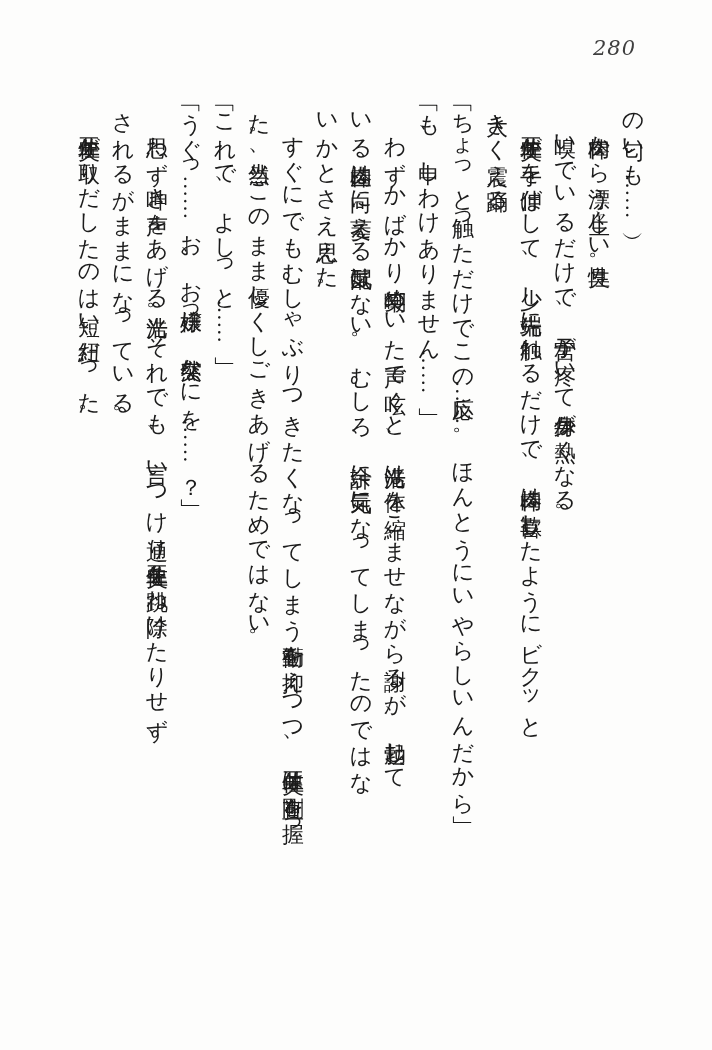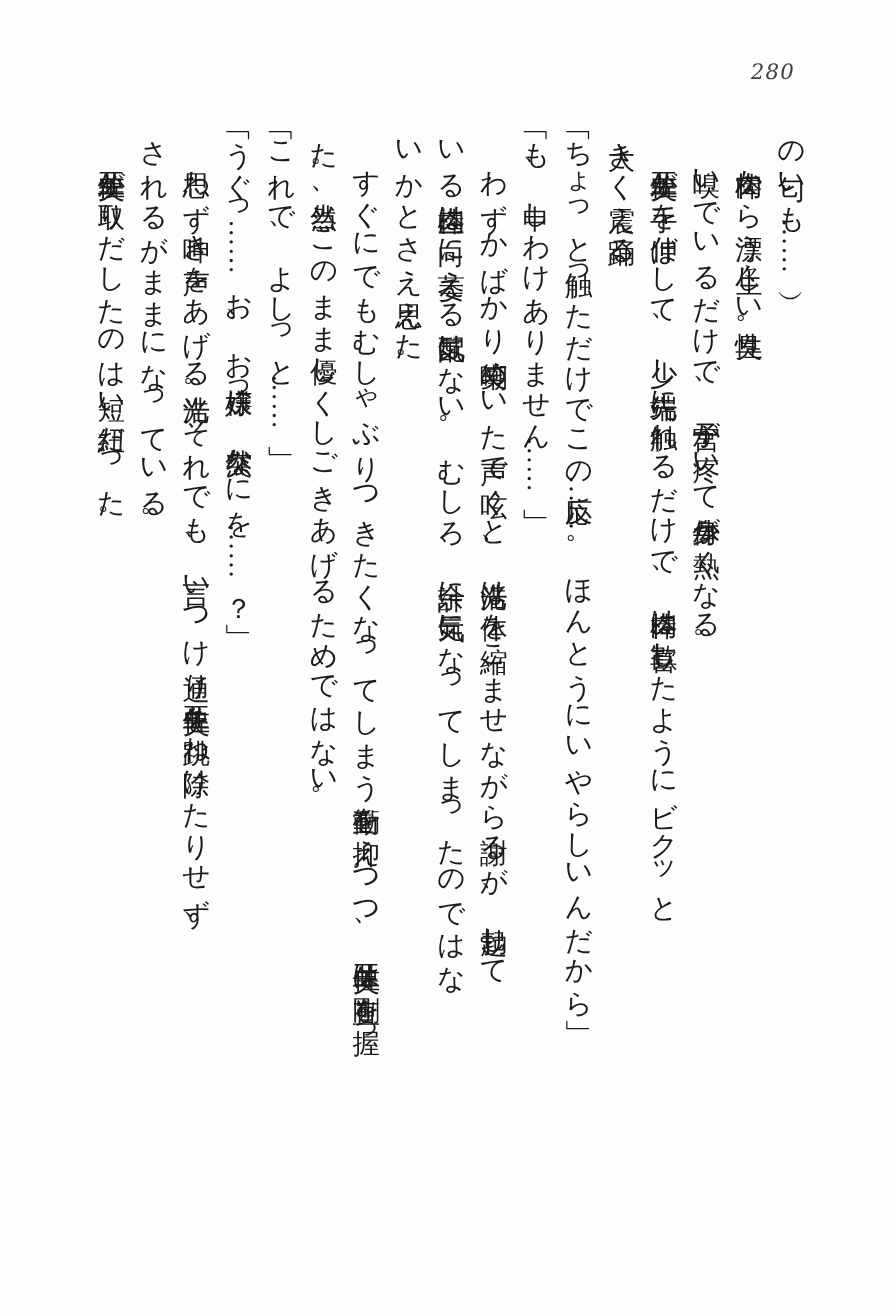--- a/index.html
+++ b/index.html
@@ -11,25 +11,25 @@
     position: relative;
     width: 712px;
     height: 1050px;
     margin: 0 auto;
     background: #fdfdfc;
     overflow: hidden;
     font-family: "Liberation Serif", "DejaVu Serif", serif;
   }
   .page-number {
     position: absolute;
-    top: 48px;
+    top: 36px;
     right: 76px;
     font-family: "DejaVu Serif", "Liberation Serif", serif;
     font-style: italic;
-    font-size: 17px;
+    font-size: 21px;
     letter-spacing: 1px;
     color: #3f3f3f;
   }
   .text-block {
     position: absolute;
     top: 98px;
     right: 62px;
     height: 856px;
     writing-mode: vertical-rl;
     text-orientation: mixed;

